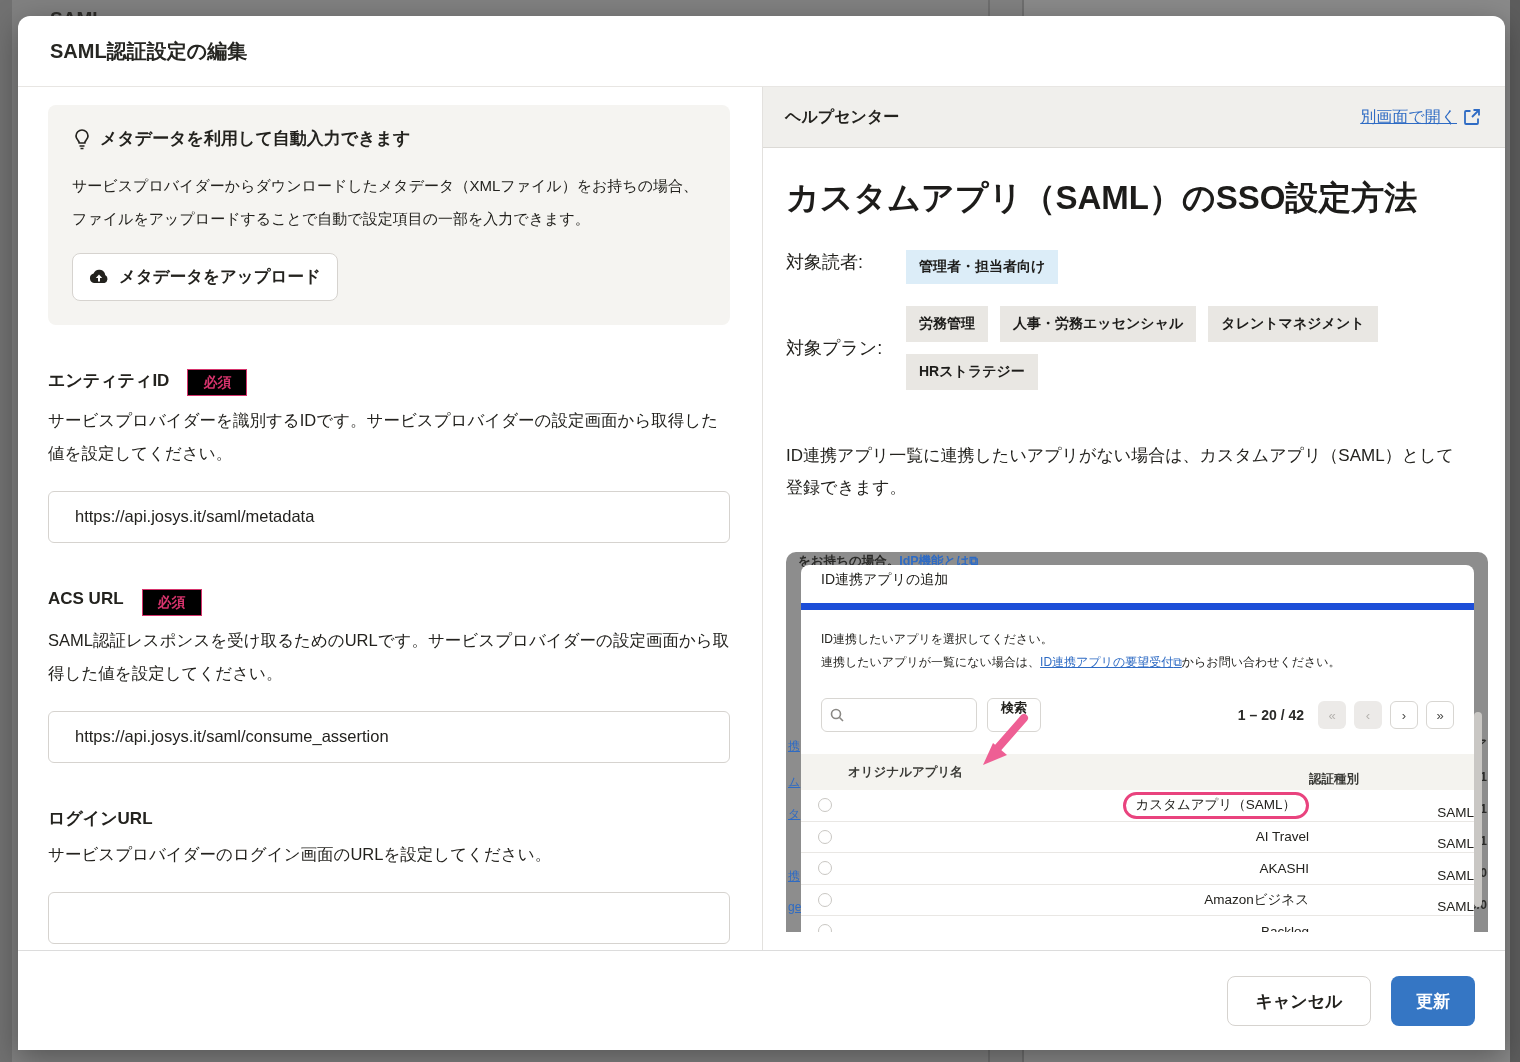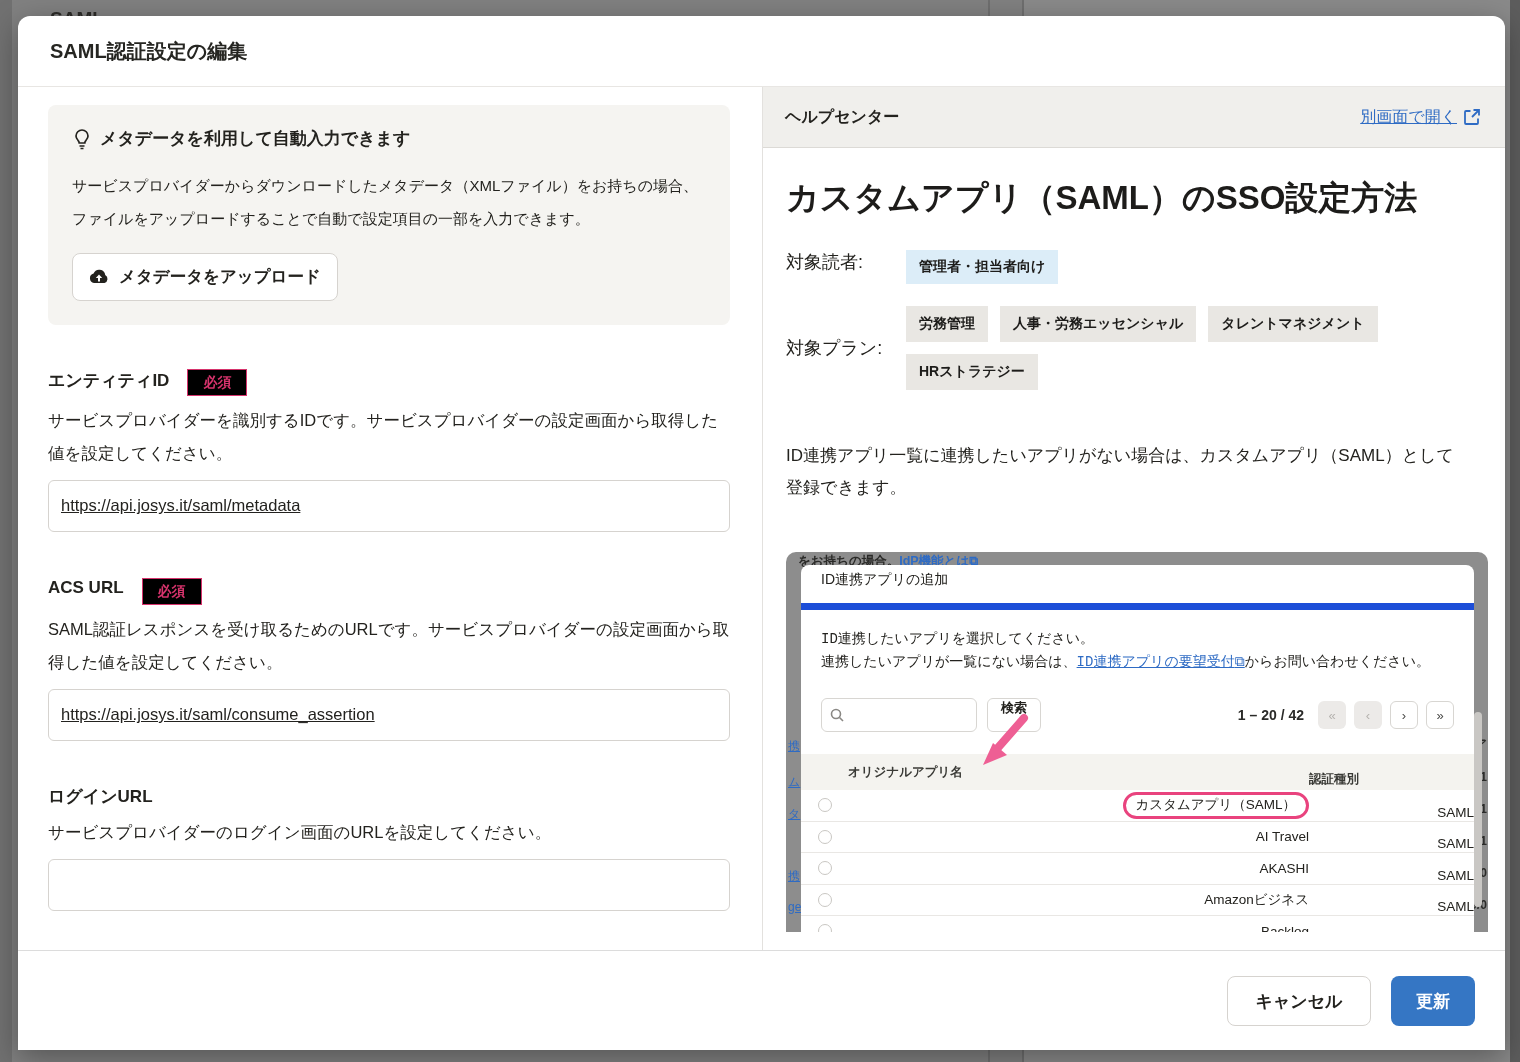--- a/index.html
+++ b/index.html
@@ -27,21 +27,21 @@
   .info-title { display:flex; align-items:center; gap:8px; font-size:17px; font-weight:700; }
   .info-body { margin-top:19px; font-size:15px; line-height:33px; color:#23221e; }
   .btn-upload { margin-top:18px; display:inline-flex; align-items:center; gap:10px; background:#fff; border:1px solid #d6d3cf;
                 border-radius:8px; padding:0 16px; height:48px; font-size:16.5px; font-weight:700; color:#23221e; cursor:pointer; }
   .field { margin-top:44px; }
   .field.f2 { margin-top:46px; }
   .label-row { display:flex; }
   .field-label { font-size:17px; font-weight:700; }
   .req-badge { margin-left:18px; border:1px solid #d6336c; color:#d6336c; font-size:14px; font-weight:700; padding:4px 15px; line-height:1.2; background:#000000; }
   .field-desc { margin-top:8px; font-size:16.5px; line-height:33px; }
-  .text-input { margin-top:10px; width:682px; height:52px; border:1px solid #d6d3cf; border-radius:6px; padding:0 12px; font-size:16.5px; color:#23221f; font-family:inherit; background:#fff;text-decoration:underline; }
+  .text-input { margin-top:21px; width:682px; height:52px; border:1px solid #d6d3cf; border-radius:6px; padding:0 26px; font-size:16.5px; color:#23221f; font-family:inherit; background:#fff; }
 
   
   .help-col { flex:1 1 auto; border-left:1px solid #e3e1de; display:flex; flex-direction:column; overflow:hidden; }
   .help-header { flex:0 0 61px; background:#f0efec; border-bottom:1px solid #dcdad6; display:flex; align-items:center; justify-content:space-between; padding:0 24px 0 22px; }
   .help-header-title { font-size:16px; font-weight:700; color:#23221e; }
   .help-open-link { display:inline-flex; align-items:center; gap:6px; color:#2e6bc4; font-size:16px; text-decoration:underline; cursor:pointer; }
   .help-content { padding:0 24px 0 23px; }
   .help-heading { margin-top:25px; font-size:33px; font-weight:700; line-height:50px; color:#1d1c1a; width:680px; }
   .meta-row { display:flex; margin-top:27px; }
   .meta-label { font-size:18px; color:#23221e; flex:0 0 120px; }
@@ -53,21 +53,21 @@
 
   
   .shot { position:relative; margin-top:48px; width:702px; height:380px; background:#8d8d8d; border-radius:10px 10px 0 0; overflow:hidden; }
   .shot-top-partial { position:absolute; top:1px; left:12px; font-size:12.5px; font-weight:700; color:#2a2a28; white-space:nowrap; }
   .shot-top-partial .lnk { color:#2e6bc4; text-decoration:underline; font-weight:700; }
   .shot-partial { position:absolute; font-size:12px; color:#2e6bc4; text-decoration:underline; white-space:nowrap; }
   .shot-partial.dark { color:#2a2a28; text-decoration:none; font-weight:700; }
   .shot-dialog { position:absolute; left:15px; top:13px; width:673px; height:367px; background:#fff; border-radius:8px 8px 0 0; }
   .sd-title { font-size:14px; color:#23221e; padding:6px 20px 14px; border-bottom:7px solid #1d4ed8; }
   .sd-body { padding:18px 20px 0; }
-  .sd-line { font-size:14px; line-height:23px; color:#23221e;font-family:Liberation Mono, monospace; }
+  .sd-line { font-size:12px; line-height:23px; color:#23221e; }
   .sd-line .lnk { color:#2e6bc4; text-decoration:underline; }
   .sd-search-row { margin-top:24px; display:flex; align-items:center; }
   .sd-search-input { width:156px; height:34px; border:1px solid #d8d6d2; border-radius:6px; display:flex; align-items:center; padding:0 8px; }
   .sd-search-btn { margin-left:10px; height:34px; padding:0 13px; border:1px solid #d8d6d2; border-radius:6px; background:#fff; font-size:13px; font-weight:600; color:#23221e; }
   .sd-pager { margin-left:auto; display:flex; align-items:center; gap:8px; }
   .sd-count { font-size:14px; font-weight:700; color:#2a2a28; margin-right:6px; }
   .pg-btn { width:28px; height:28px; border-radius:6px; display:flex; align-items:center; justify-content:center; font-size:13px; }
   .pg-btn.disabled { background:#eceae8; color:#b5b2ae; border:0; }
   .pg-btn.enabled { background:#fff; color:#4a4a48; border:1px solid #d8d6d2; }
   .sd-table { margin-top:22px; }

